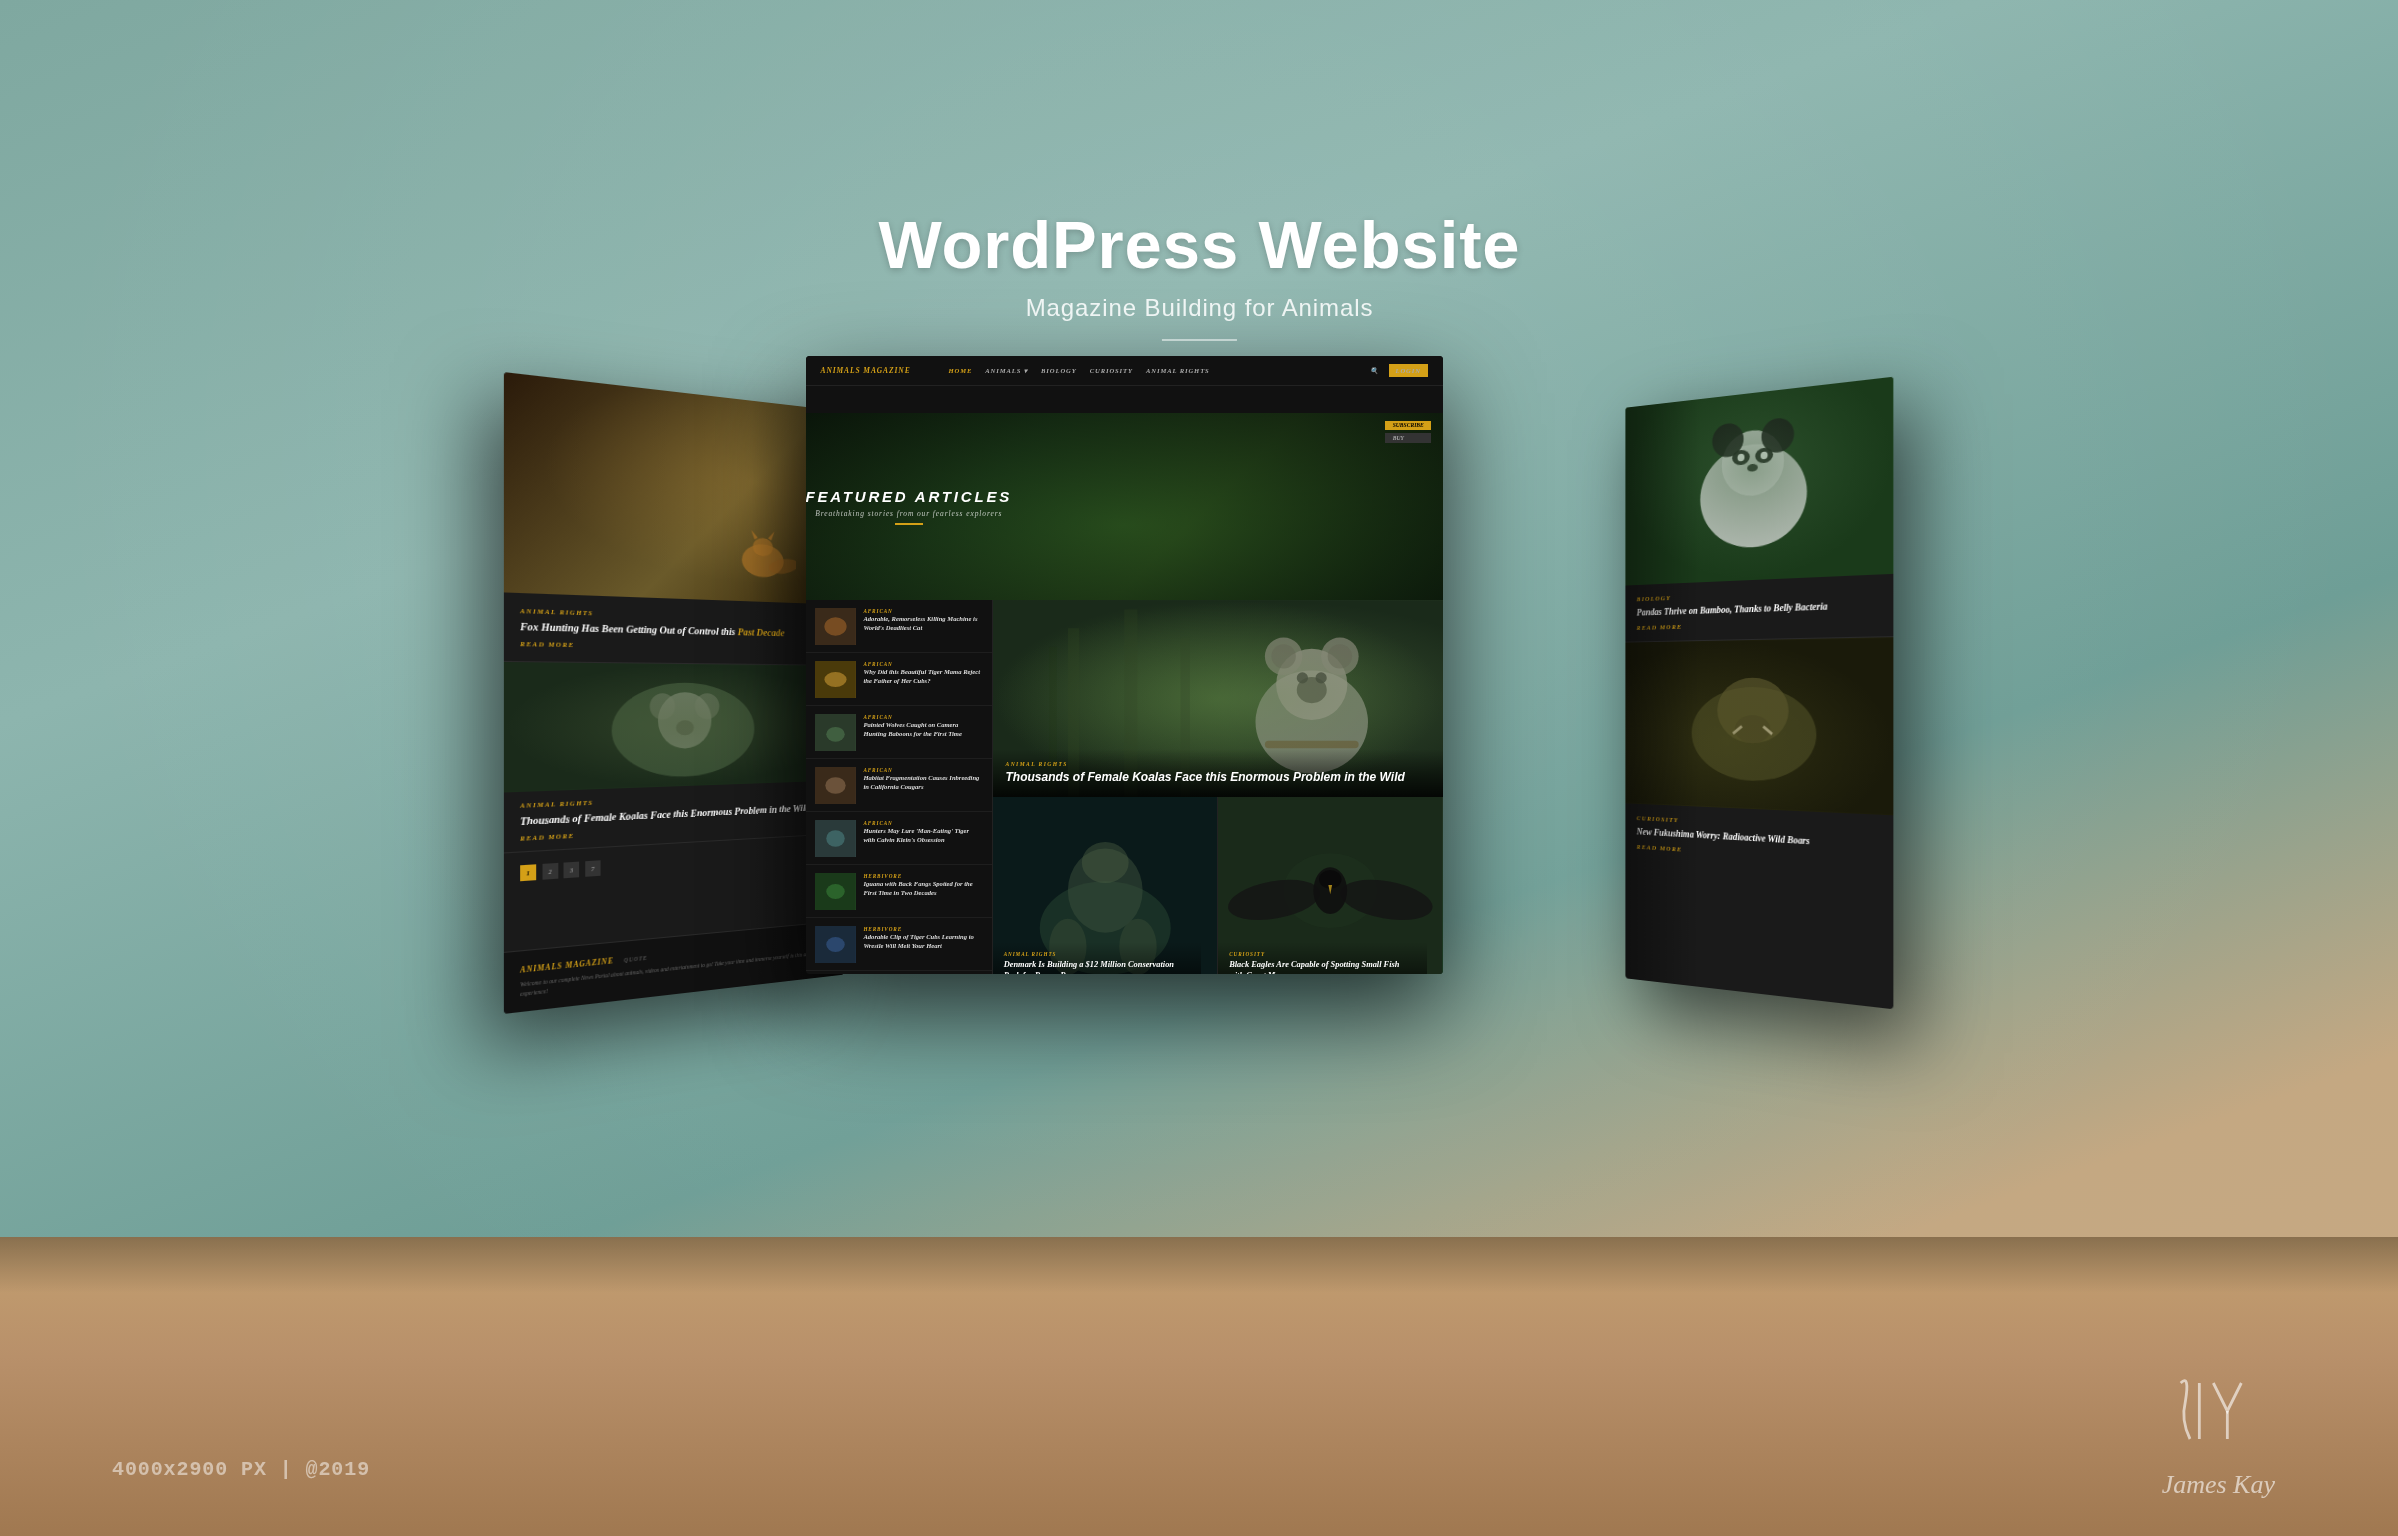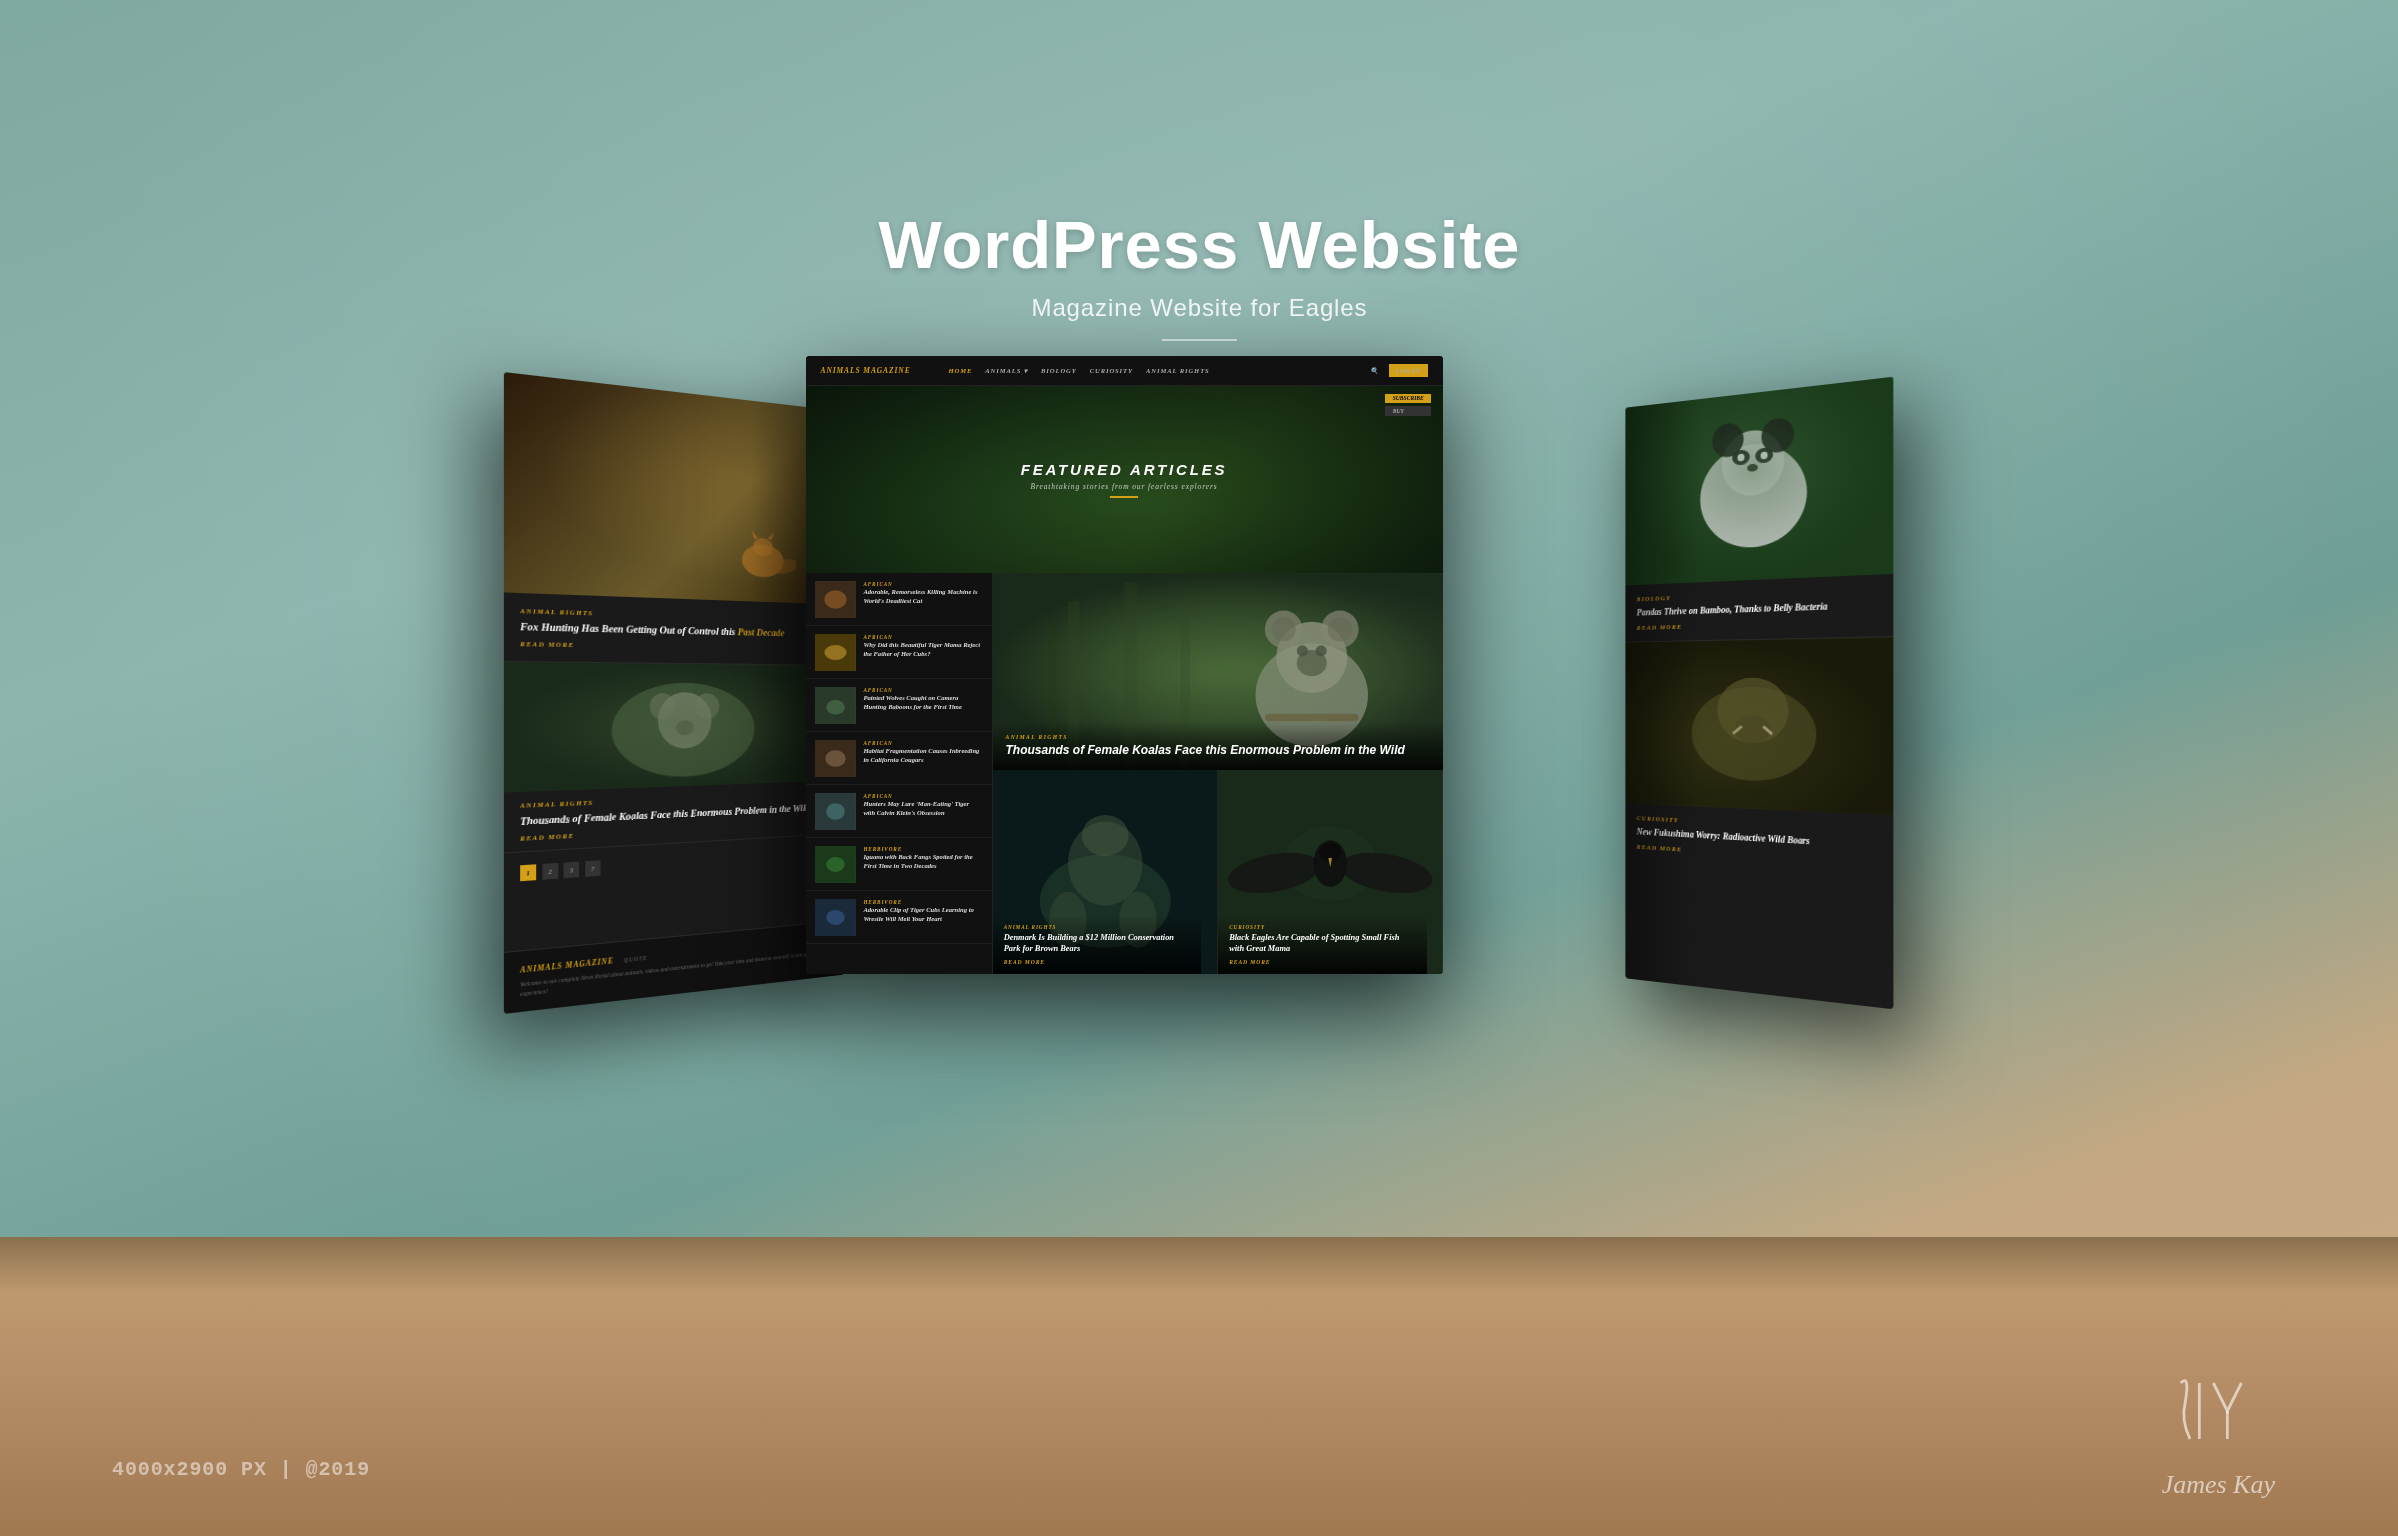--- a/index.html
+++ b/index.html
@@ -310,21 +310,22 @@
     }
 
     .center-hero {
       width: 100%;
       height: 187px;
       background: linear-gradient(135deg, #0a1a0a 0%, #1a3a1a 30%, #2a4a1a 60%, #0a1a0a 100%);
       position: relative;
       overflow: hidden;
       display: flex;
       align-items: center;
-      justify-content: center;
+      justify-content: flex-start;
+      margin-top: 27px;
     }
 
     .center-hero::before {
       content: '';
       position: absolute;
       inset: 0;
       background: radial-gradient(ellipse at 50% 60%, rgba(40,80,30,0.5) 0%, rgba(10,20,10,0.8) 100%);
     }
 
     .featured-title-block {
@@ -698,21 +699,21 @@
     
     .sidebar-articles::-webkit-scrollbar { display: none; }
   </style>
 </head>
 <body>
 
 <div class="surface"></div>
 
 <div class="page-title-section">
   <h1 class="page-title">WordPress Website</h1>
-  <p class="page-subtitle">Magazine Website for Eagles</p>
+  <p class="page-subtitle">Magazine Building for Animals</p>
   <div class="page-divider"></div>
 </div>
 
 <div class="screens-container">
 
   <div class="screen-left">
 
     <div class="left-hero-img">
       <svg class="fox-shape" viewBox="0 0 80 60">
         <ellipse cx="40" cy="35" rx="25" ry="18" fill="rgba(180,120,40,0.7)"></ellipse>

